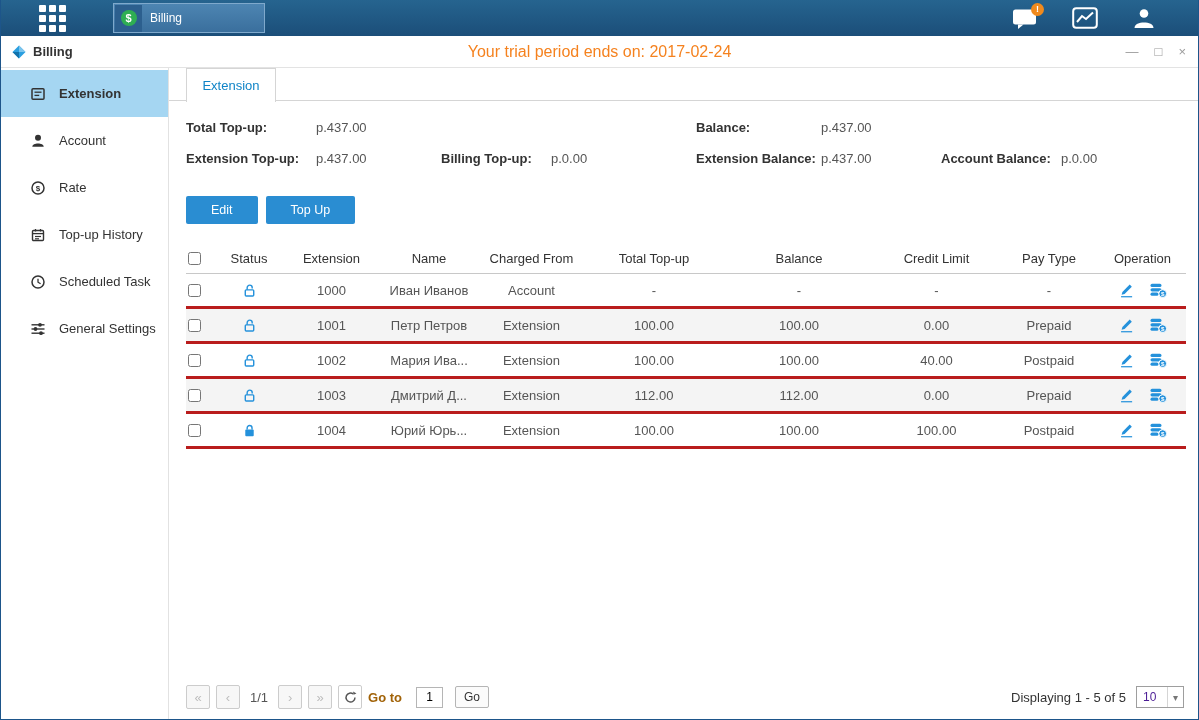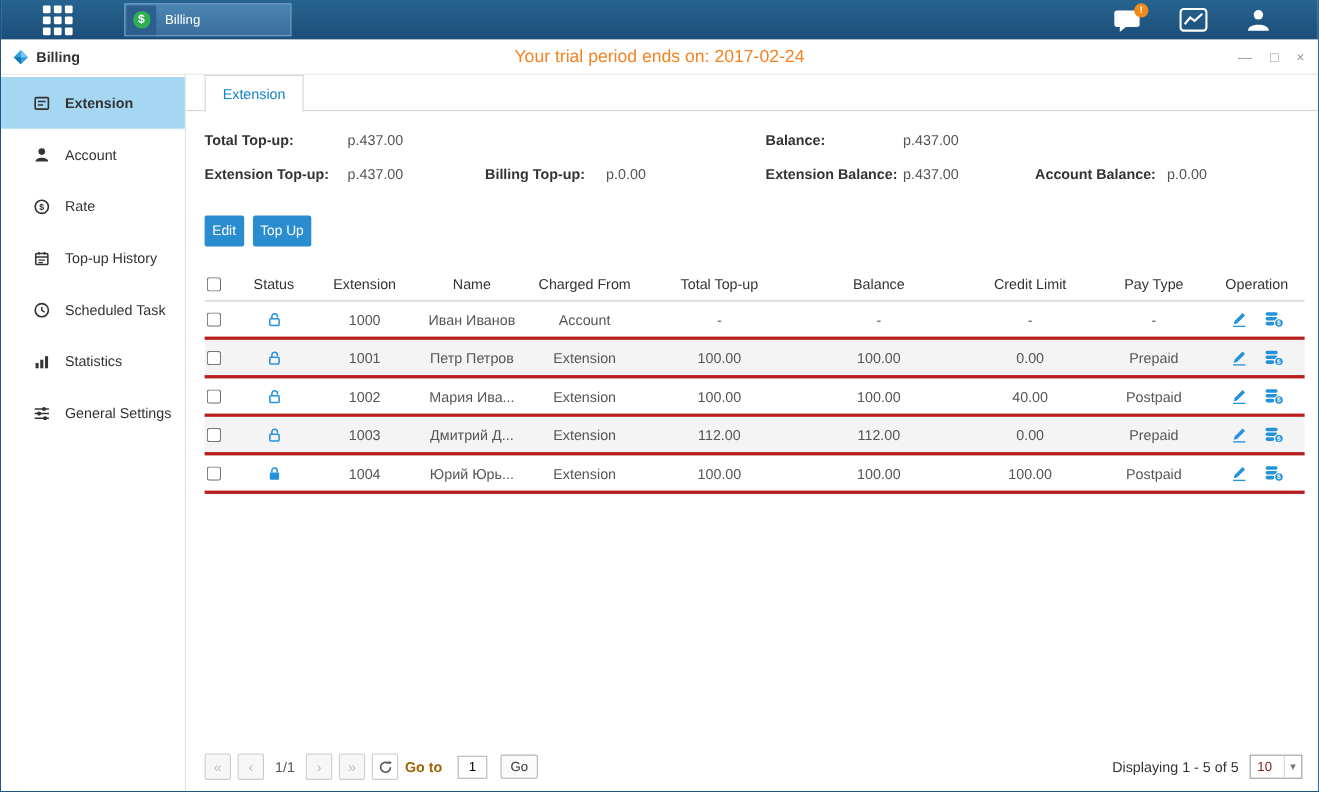--- a/index.html
+++ b/index.html
@@ -39,21 +39,21 @@
 
   .summary { position:relative; margin:17px 0 0 17px; height:62px; font-size:13px; }
   .summary span { position:absolute; white-space:nowrap; }
   .s-label { font-weight:bold; color:#333; }
   .s-value { color:#555; }
   .r1 { top:2px; } .r2 { top:33px; }
   .p0 { left:0; } .p1 { left:130px; } .p2 { left:255px; } .p3 { left:365px; }
   .p4 { left:510px; } .p5 { left:635px; } .p6 { left:755px; } .p7 { left:875px; }
 
   .actions { margin:16px 0 0 17px; display:flex; gap:8px; }
-  .btn { background:#2a8dd2; color:#fff; font-size:12.5px; border:none; padding:7px 7px; border-radius:2px; cursor:pointer; font-family:"Liberation Sans", sans-serif; }
+  .btn { background:#2a8dd2; color:#fff; font-size:12.5px; border:none; padding:7px 25px; border-radius:2px; cursor:pointer; font-family:"Liberation Sans", sans-serif; }
 
   .table { margin:20px 14px 0 17px; width:1000px; }
   .thead { display:flex; height:30px; align-items:center; border-bottom:1px solid #c8c8c8; font-size:13px; color:#333; }
   .row { display:flex; height:35px; align-items:center; font-size:13px; color:#555; border-bottom:3px solid #b91c1c; }
   .row.alt { background:#f4f4f4; }
   .cell { display:flex; align-items:center; justify-content:center; text-align:center; overflow:hidden; white-space:nowrap; }
   .c-check { width:28px; justify-content:flex-start; padding-left:2px; }
   .c-status { width:70px; } .c-ext { width:95px; } .c-name { width:100px; }
   .c-charged { width:105px; } .c-total { width:140px; } .c-balance { width:150px; }
   .c-credit { width:125px; } .c-pay { width:100px; } .c-op { width:87px; gap:16px; }
@@ -68,21 +68,21 @@
   .pg-group { display:flex; align-items:center; gap:6px; }
   .pg-btn { width:24px; height:24px; border:1px solid #ccc; background:#f7f7f7; color:#bdbdbd; display:flex; align-items:center; justify-content:center; font-size:13px; border-radius:2px; cursor:pointer; }
   .pg-btn.enabled { background:#fff; color:#444; }
   .page-ind { margin:0 4px; color:#555; }
   .goto-label { color:#a16207;font-weight:bold; }
   .goto-input { width:27px; height:21px; border:1px solid #b5b5b5; text-align:center; font-size:12px; margin-left:8px; font-family:"Liberation Sans", sans-serif; }
   .go-btn { height:22px; padding:0 8px; border:1px solid #b5b5b5; background:#fbfbfb; color:#333; font-size:12px; margin-left:6px; border-radius:2px; cursor:pointer; font-family:"Liberation Sans", sans-serif; }
   .pg-right { margin-left:auto; display:flex; align-items:center; gap:10px; }
   .displaying { color:#333; }
   .page-size { width:48px; height:22px; border:1px solid #9e9e9e; display:flex; align-items:center; background:#fff; cursor:pointer; }
-  .ps-val { flex:1; padding-left:6px; font-size:12px; color:#7f1d1d; }
+  .ps-val { flex:1; padding-left:6px; font-size:12px; color:#4c1d95; }
   .ps-caret { width:16px; display:flex; align-items:center; justify-content:center; color:#777; font-size:10px; border-left:1px solid #d5d5d5; height:100%; }
 </style>
 </head>
 <body>
 
 <div class="window">
 
   <div class="topbar">
     <div class="grid-icon">
       <span></span>
@@ -174,28 +174,20 @@
         <line x1="5" y1="11.8" x2="9" y2="11.8" stroke="#333" stroke-width="1.2"></line>
       </svg>
       <span>Top-up History</span>
     </div>
     <div class="side-item">
       <svg width="16" height="16" viewBox="0 0 16 16">
         <circle cx="8" cy="8" r="6" fill="none" stroke="#333" stroke-width="1.5"></circle>
         <path d="M8 4.8 v3.4 l2.6 1.6" fill="none" stroke="#333" stroke-width="1.3"></path>
       </svg>
       <span>Scheduled Task</span>
-    </div>
-    <div class="side-item">
-      <svg width="16" height="16" viewBox="0 0 16 16">
-        <rect x="2.3" y="9" width="2.8" height="4.8" fill="#333"></rect>
-        <rect x="6.6" y="6" width="2.8" height="7.8" fill="#333"></rect>
-        <rect x="10.9" y="2.8" width="2.8" height="11" fill="#333"></rect>
-      </svg>
-      <span>Statistics</span>
     </div>
     <div class="side-item">
       <svg width="16" height="16" viewBox="0 0 16 16">
         <line x1="1.5" y1="3.8" x2="14.5" y2="3.8" stroke="#333" stroke-width="1.4"></line>
           <circle cx="10" cy="3.8" r="1.9" fill="#333"></circle>
         <line x1="1.5" y1="8" x2="14.5" y2="8" stroke="#333" stroke-width="1.4"></line>
           <circle cx="5.5" cy="8" r="1.9" fill="#333"></circle>
         <line x1="1.5" y1="12.2" x2="14.5" y2="12.2" stroke="#333" stroke-width="1.4"></line>
           <circle cx="11" cy="12.2" r="1.9" fill="#333"></circle>
       </svg>

